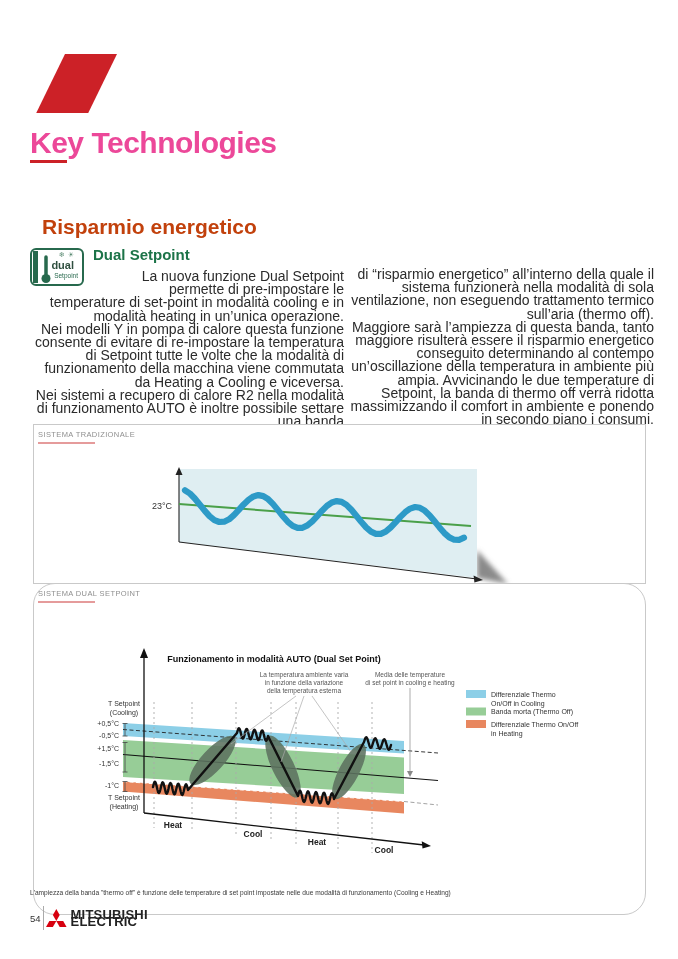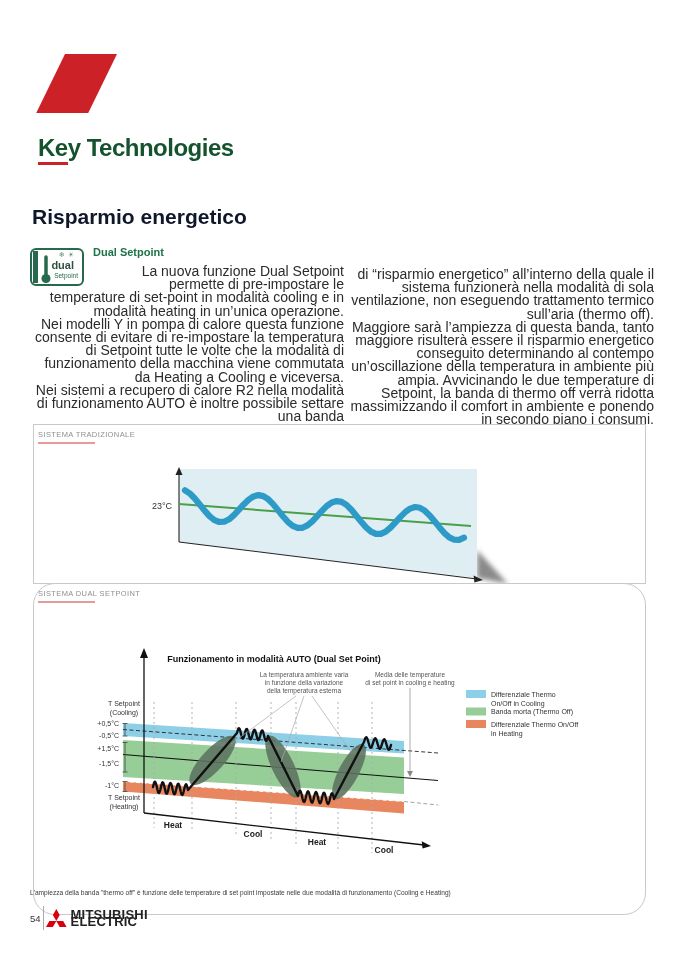--- a/index.html
+++ b/index.html
@@ -6,38 +6,38 @@
   .page{
     position:relative;width:678px;height:959px;background:#ffffff;
     font-family:"Liberation Sans", sans-serif;color:#2b2b2b;overflow:hidden;
     margin:0 auto;
   }
   .red-shape{
     position:absolute;left:65px;top:54px;width:52px;height:59px;
     background:#cc2127;transform:skewX(-26deg);transform-origin:top left;
   }
   .main-title{
-    position:absolute;left:30px;top:126px;margin:8px;
-    font-size:24px;font-weight:bold;color:#14532d;letter-spacing:-0.5px;
+    position:absolute;left:30px;top:126px;margin:0;
+    font-size:30px;font-weight:bold;color:#ec4899;letter-spacing:-0.5px;
   }
   .main-title .ul{border-bottom:3px solid #cc2127;padding-bottom:1px;}
   .section-heading{
-    position:absolute;left:30px;top:203px;margin:2px;
-    font-size:21px;font-weight:bold;color:#0f172a;
+    position:absolute;left:30px;top:203px;margin:12px;
+    font-size:21px;font-weight:bold;color:#c2410c;
   }
   .feature-left{position:absolute;left:30px;top:246px;width:314px;}
   .feature-icon{
     float:left;width:54px;height:38px;border:2px solid #27694d;border-radius:6px;
     position:relative;background:#fff;margin:2px 9px 4px 0;box-sizing:border-box;
   }
   .feature-icon .bar{position:absolute;left:1px;top:1px;bottom:1px;width:5px;background:#27694d;}
   .feature-icon .glyphs{position:absolute;right:5px;top:1px;font-size:7px;color:#5a8a72;letter-spacing:3px;}
   .feature-icon .dual{position:absolute;right:8px;top:9px;font-size:11px;font-weight:bold;color:#2f4f3f;}
   .feature-icon .setp{position:absolute;right:4px;top:22px;font-size:6.5px;color:#27694d;}
-  .feature-heading{margin:0 0 7px 0;font-size:11px;font-weight:bold;color:#1c7348;padding-left:8px;}
+  .feature-heading{margin:0 0 7px 0;font-size:15px;font-weight:bold;color:#1c7348;padding-left:8px;}
   .body-text{
     margin:0;font-size:14px;line-height:13.2px;color:#2b2b2b;
     white-space:pre-line;text-align:right;
   }
   .feature-right{position:absolute;left:350px;top:268px;width:304px;}
   .diag-box{
     position:absolute;left:33px;width:613px;border:1px solid #c9c9c9;background:#fff;box-sizing:border-box;padding-left:16px;
   }
   .diag-box .sec-label{
     position:absolute;left:4px;top:5px;font-size:7.5px;color:#8f8f8f;letter-spacing:0.4px;

